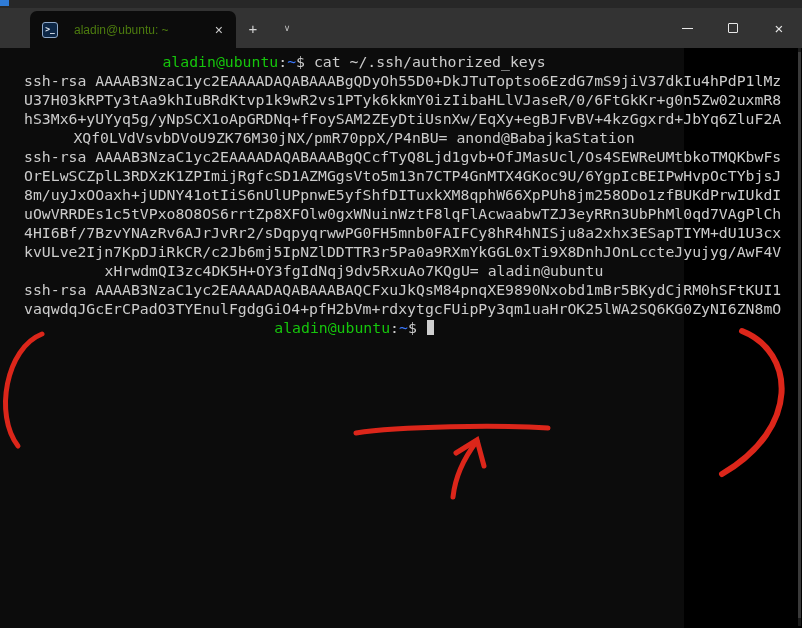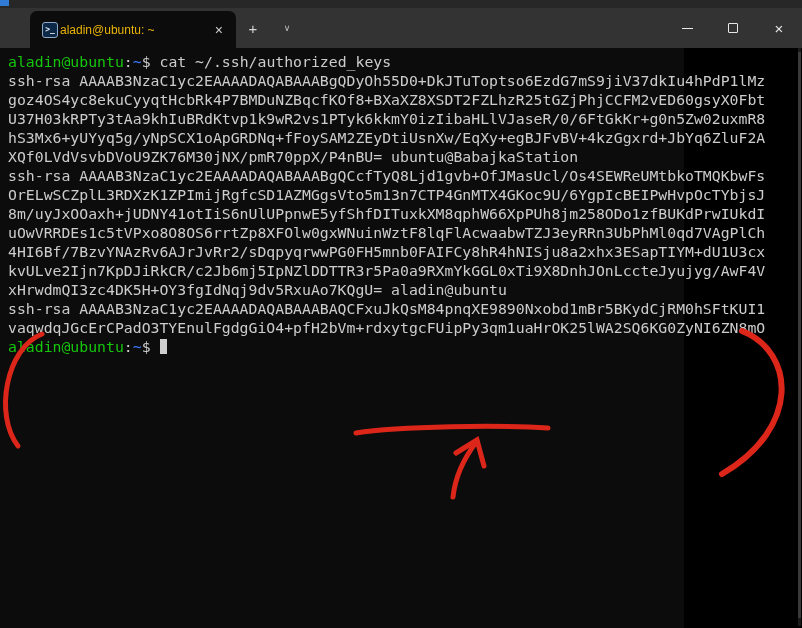--- a/index.html
+++ b/index.html
@@ -16,36 +16,36 @@
 
   
   .titlebar{position:absolute;left:0;top:8px;width:802px;height:40px;background:var(--titlebar);
     display:flex;align-items:stretch;}
   .tab{margin-left:30px;margin-top:3px;width:206px;background:var(--bg);
     border-top-left-radius:7px;border-top-right-radius:7px;display:flex;align-items:center;
     padding:0 8px 0 12px;position:relative;}
   .tab-icon{width:16px;height:16px;border-radius:3px;background:#0d2746;border:1px solid #8fa9c9;
     color:#e8eef6;font-family:"DejaVu Sans Mono",monospace;font-size:8px;font-weight:bold;
     display:flex;align-items:center;justify-content:center;flex:0 0 auto;}
-  .tab-title{color:#eab308;font-size:12px;margin-left:2px;white-space:nowrap;overflow:hidden;flex:1;}
+  .tab-title{color:#4d7c0f;font-size:12px;margin-left:16px;white-space:nowrap;overflow:hidden;flex:1;}
   .tab-close{color:#cfcfcf;font-size:14px;line-height:14px;margin-left:8px;padding:1px 5px;
     border-radius:3px;cursor:default;}
   .bar-btn{width:34px;display:flex;align-items:center;justify-content:center;color:#d6d6d6;
     font-size:15px;}
   .bar-btn.chev{font-size:9px;color:#c0c0c0;}
   .titlebar-spacer{flex:1;}
   .win-controls{display:flex;align-items:stretch;}
   .win-btn{width:46px;display:flex;align-items:center;justify-content:center;color:#e8e8e8;}
   .glyph-min{display:block;width:11px;height:1px;background:#e8e8e8;}
   .glyph-max{display:block;width:10px;height:10px;border:1px solid #e8e8e8;border-radius:1px;}
   .glyph-close{font-size:15px;line-height:15px;}
 
   
   .terminal{position:absolute;left:0;top:48px;width:684px;height:580px;background:var(--bg);
-    padding:4px 0 0 8px;}
+    padding:4px 0 0 24px;text-align:center;}
   .trow{font-family:"DejaVu Sans Mono","Liberation Mono",monospace;font-size:14.8px;
     line-height:19px;white-space:pre;color:var(--fg);}
   .c-green{color:var(--green);}
   .c-blue{color:var(--blue);}
   .c-fg{color:var(--fg);}
   .cursor{display:inline-block;width:7px;height:15px;background:#cfcfcf;vertical-align:-2px;
     margin-left:1px;}
   .scrollbar{position:absolute;right:1px;top:48px;width:3px;height:578px;background:#1b1b1b;}
   .scroll-thumb{position:absolute;left:0;top:4px;width:3px;height:566px;background:#3a3a3a;}
 
@@ -82,24 +82,23 @@
       <div class="win-btn">
           <span class="glyph-close">×</span>
         </div>
     </div>
   </div>
 
   <div class="terminal">
     <div id="terminal-output">
         <div class="trow"><span class="c-green">aladin@ubuntu</span><span class="c-fg">:</span><span class="c-blue">~</span><span class="c-fg">$ </span><span class="c-fg">cat ~/.ssh/authorized_keys</span></div>
         <div class="trow"><span class="c-fg">ssh-rsa AAAAB3NzaC1yc2EAAAADAQABAAABgQDyOh55D0+DkJTuToptso6EzdG7mS9jiV37dkIu4hPdP1lMz</span></div>
-        <div class="trow"><span class="c-fg">goz4OS4yc8ekuCyyqtHcbRk4P7BMDuNZBqcfKOf8+BXaXZ8XSDT2FZLhzR25tGZjPhjCCFM2vED60gsyX0Fbt</span></div>
         <div class="trow"><span class="c-fg">U37H03kRPTy3tAa9khIuBRdKtvp1k9wR2vs1PTyk6kkmY0izIibaHLlVJaseR/0/6FtGkKr+g0n5Zw02uxmR8</span></div>
         <div class="trow"><span class="c-fg">hS3Mx6+yUYyq5g/yNpSCX1oApGRDNq+fFoySAM2ZEyDtiUsnXw/EqXy+egBJFvBV+4kzGgxrd+JbYq6ZluF2A</span></div>
-        <div class="trow"><span class="c-fg">XQf0LVdVsvbDVoU9ZK76M30jNX/pmR70ppX/P4nBU= ubuntu@BabajkaStation</span></div>
+        <div class="trow"><span class="c-fg">XQf0LVdVsvbDVoU9ZK76M30jNX/pmR70ppX/P4nBU= anond@BabajkaStation</span></div>
         <div class="trow"><span class="c-fg">ssh-rsa AAAAB3NzaC1yc2EAAAADAQABAAABgQCcfTyQ8Ljd1gvb+OfJMasUcl/Os4SEWReUMtbkoTMQKbwFs</span></div>
         <div class="trow"><span class="c-fg">OrELwSCZplL3RDXzK1ZPImijRgfcSD1AZMGgsVto5m13n7CTP4GnMTX4GKoc9U/6YgpIcBEIPwHvpOcTYbjsJ</span></div>
         <div class="trow"><span class="c-fg">8m/uyJxOOaxh+jUDNY41otIiS6nUlUPpnwE5yfShfDITuxkXM8qphW66XpPUh8jm258ODo1zfBUKdPrwIUkdI</span></div>
         <div class="trow"><span class="c-fg">uOwVRRDEs1c5tVPxo8O8OS6rrtZp8XFOlw0gxWNuinWztF8lqFlAcwaabwTZJ3eyRRn3UbPhMl0qd7VAgPlCh</span></div>
         <div class="trow"><span class="c-fg">4HI6Bf/7BzvYNAzRv6AJrJvRr2/sDqpyqrwwPG0FH5mnb0FAIFCy8hR4hNISju8a2xhx3ESapTIYM+dU1U3cx</span></div>
         <div class="trow"><span class="c-fg">kvULve2Ijn7KpDJiRkCR/c2Jb6mj5IpNZlDDTTR3r5Pa0a9RXmYkGGL0xTi9X8DnhJOnLccteJyujyg/AwF4V</span></div>
         <div class="trow"><span class="c-fg">xHrwdmQI3zc4DK5H+OY3fgIdNqj9dv5RxuAo7KQgU= aladin@ubuntu</span></div>
         <div class="trow"><span class="c-fg">ssh-rsa AAAAB3NzaC1yc2EAAAADAQABAAABAQCFxuJkQsM84pnqXE9890Nxobd1mBr5BKydCjRM0hSFtKUI1</span></div>
         <div class="trow"><span class="c-fg">vaqwdqJGcErCPadO3TYEnulFgdgGiO4+pfH2bVm+rdxytgcFUipPy3qm1uaHrOK25lWA2SQ6KG0ZyNI6ZN8mO</span></div>
         <div class="trow"><span class="c-green">aladin@ubuntu</span><span class="c-fg">:</span><span class="c-blue">~</span><span class="c-fg">$ </span><span class="c-fg"></span><span class="cursor"></span></div>

